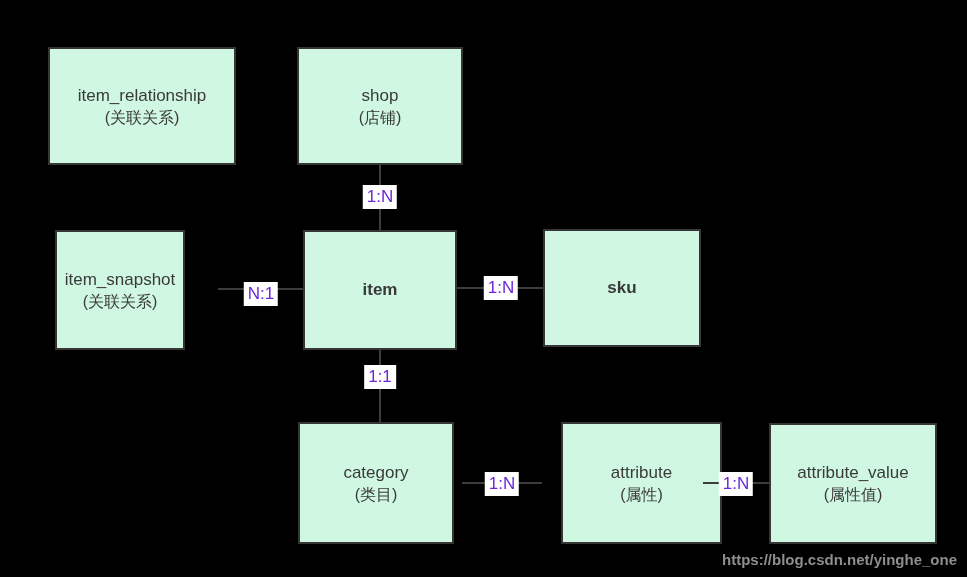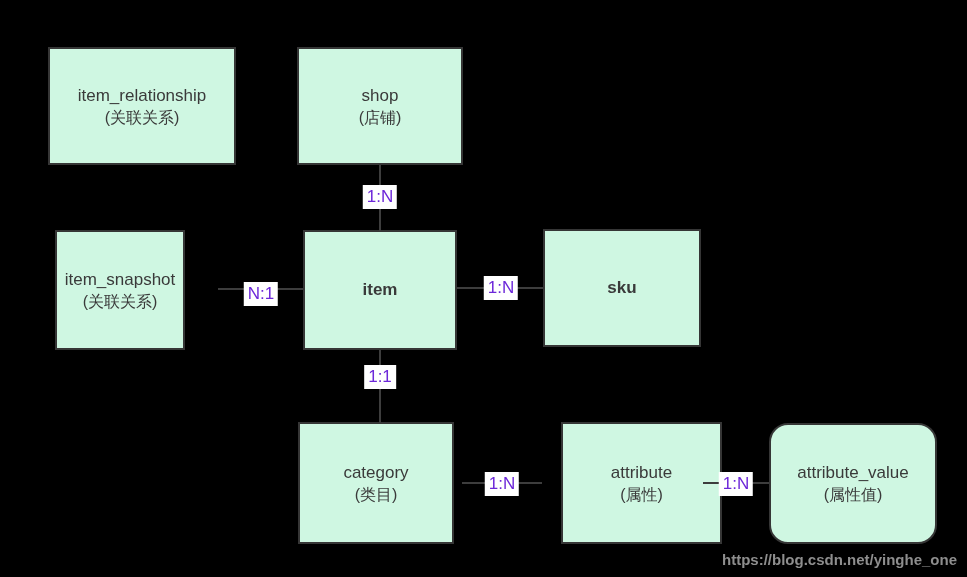--- a/index.html
+++ b/index.html
@@ -60,21 +60,21 @@
   }
 
   
   .pos-item-relationship { left: 48px;  top: 47px;  width: 188px; height: 118px; }
   .pos-shop              { left: 297px; top: 47px;  width: 166px; height: 118px; }
   .pos-item-snapshot     { left: 55px;  top: 230px; width: 130px; height: 120px; }
   .pos-item              { left: 303px; top: 230px; width: 154px; height: 120px; font-weight: bold; }
   .pos-sku               { left: 543px; top: 229px; width: 158px; height: 118px; font-weight: bold; }
   .pos-category          { left: 298px; top: 422px; width: 156px; height: 122px; }
   .pos-attribute         { left: 542px; top: 422px; width: 161px; height: 122px; margin-left: 19px; }
-  .pos-attribute-value   { left: 769px; top: 423px; width: 168px; height: 121px; border-radius: 19px; }
+  .pos-attribute-value   { left: 769px; top: 423px; width: 168px; height: 121px; }
 
   .line-shop-item        { left: 379px; top: 165px; width: 2px;  height: 66px; }
   .line-item-category    { left: 379px; top: 350px; width: 2px;  height: 73px; }
   .line-snapshot-item    { left: 218px; top: 288px; width: 85px; height: 2px; }
   .line-item-sku         { left: 457px; top: 287px; width: 86px; height: 2px; }
   .line-category-attr    { left: 462px; top: 482px; width: 80px; height: 2px; }
   .line-attr-attrvalue   { left: 703px; top: 482px; width: 66px; height: 2px; }
 
   .lbl-shop-item      { left: 380px; top: 197px; }
   .lbl-snapshot-item  { left: 261px; top: 294px; }

